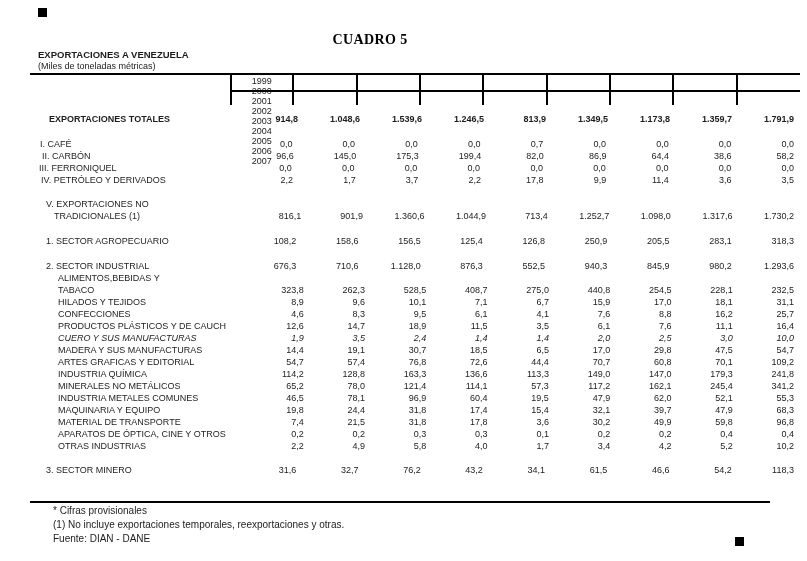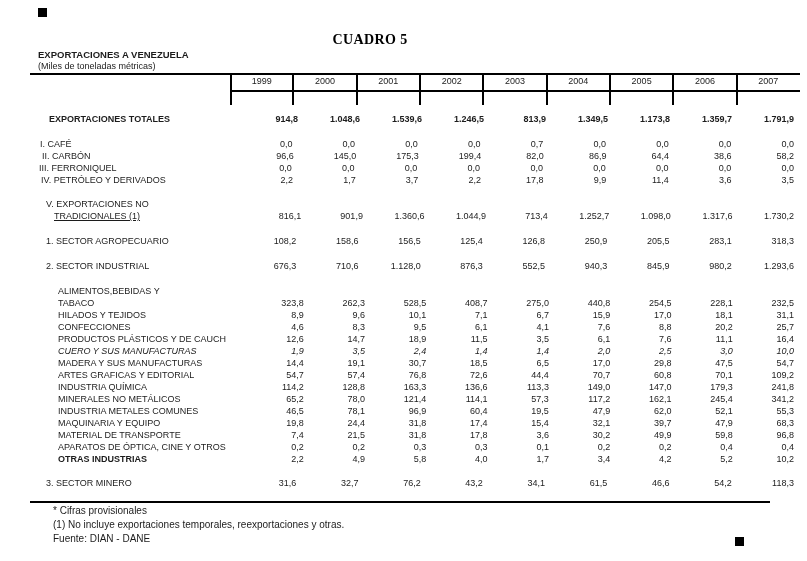--- a/index.html
+++ b/index.html
@@ -11,21 +11,21 @@
     position:absolute;left:0;top:32px;width:740px;text-align:center;
     font-family:"Liberation Serif", serif;font-weight:bold;font-size:14px;
     letter-spacing:.4px;color:#000;
   }
   .tbl-heading{position:absolute;left:38px;top:49px;font-size:9.5px;font-weight:bold;}
   .tbl-subheading{position:absolute;left:38px;top:61px;font-size:9px;}
   .rule{position:absolute;background:#000;}
   .rule-top{left:30px;top:73px;width:770px;height:2px;}
   .rule-years{left:230px;top:90px;width:570px;height:2px;}
   .rule-bottom{left:30px;top:501px;width:740px;height:2px;}
-  .year-row{position:absolute;left:230px;top:76px;width:570px;display:flex;}
+  .year-row{position:absolute;left:230px;top:76px;width:570px;display:flex;flex-direction:column;}
   .year-cell{width:63.33px;text-align:center;font-size:9px;color:#1c1c1c;}
   .vbars{position:absolute;left:230px;top:73px;width:570px;height:32px;}
   .vbar{position:absolute;top:0;width:2px;height:32px;background:#000;}
   .rows{position:absolute;left:32px;top:106px;width:770px;}
   .trow{display:flex;height:12px;line-height:12px;font-size:9px;}
   .trow .lbl{width:200px;white-space:nowrap;overflow:hidden;}
   .trow .val{width:63.33px;text-align:right;padding-right:8px;box-sizing:border-box;
     font-variant-numeric:tabular-nums;}
   .trow.bold{font-weight:bold;}
   .footer{position:absolute;left:53px;top:504px;font-size:10px;line-height:14px;}
@@ -137,21 +137,21 @@
         <div class="val"></div>
         <div class="val"></div>
         <div class="val"></div>
         <div class="val"></div>
         <div class="val"></div>
         <div class="val"></div>
         <div class="val"></div>
         <div class="val"></div>
       </div>
       <div class="trow" style="margin-top: 0px;">
-        <div class="lbl" style="padding-left: 22px; text-decoration: underline;">TRADICIONALES (1)</div>
+        <div class="lbl" style="padding-left: 22px;">TRADICIONALES (1)</div>
         <div class="val">816,1</div>
         <div class="val">901,9</div>
         <div class="val">1.360,6</div>
         <div class="val">1.044,9</div>
         <div class="val">713,4</div>
         <div class="val">1.252,7</div>
         <div class="val">1.098,0</div>
         <div class="val">1.317,6</div>
         <div class="val">1.730,2</div>
       </div>
@@ -172,21 +172,21 @@
         <div class="val">676,3</div>
         <div class="val">710,6</div>
         <div class="val">1.128,0</div>
         <div class="val">876,3</div>
         <div class="val">552,5</div>
         <div class="val">940,3</div>
         <div class="val">845,9</div>
         <div class="val">980,2</div>
         <div class="val">1.293,6</div>
       </div>
-      <div class="trow" style="margin-top: 13px;">
+      <div class="trow" style="">
         <div class="lbl" style="padding-left: 26px;">ALIMENTOS,BEBIDAS Y</div>
         <div class="val"></div>
         <div class="val"></div>
         <div class="val"></div>
         <div class="val"></div>
         <div class="val"></div>
         <div class="val"></div>
         <div class="val"></div>
         <div class="val"></div>
         <div class="val"></div>
@@ -217,21 +217,21 @@
       </div>
       <div class="trow" style="margin-top: 0px;">
         <div class="lbl" style="padding-left: 26px;">CONFECCIONES</div>
         <div class="val">4,6</div>
         <div class="val">8,3</div>
         <div class="val">9,5</div>
         <div class="val">6,1</div>
         <div class="val">4,1</div>
         <div class="val">7,6</div>
         <div class="val">8,8</div>
-        <div class="val">20,2</div>
+        <div class="val">16,2</div>
         <div class="val">25,7</div>
       </div>
       <div class="trow" style="margin-top: 0px; align-items: flex-end;">
         <div class="lbl" style="padding-left: 26px;">PRODUCTOS PLÁSTICOS Y DE CAUCH</div>
         <div class="val">12,6</div>
         <div class="val">14,7</div>
         <div class="val">18,9</div>
         <div class="val">11,5</div>
         <div class="val">3,5</div>
         <div class="val">6,1</div>
@@ -341,21 +341,21 @@
         <div class="val">0,2</div>
         <div class="val">0,3</div>
         <div class="val">0,3</div>
         <div class="val">0,1</div>
         <div class="val">0,2</div>
         <div class="val">0,2</div>
         <div class="val">0,4</div>
         <div class="val">0,4</div>
       </div>
       <div class="trow" style="margin-top: 0px;">
-        <div class="lbl" style="padding-left: 26px; font-weight: bold;">OTRAS INDUSTRIAS</div>
+        <div class="lbl" style="padding-left: 26px;">OTRAS INDUSTRIAS</div>
         <div class="val">2,2</div>
         <div class="val">4,9</div>
         <div class="val">5,8</div>
         <div class="val">4,0</div>
         <div class="val">1,7</div>
         <div class="val">3,4</div>
         <div class="val">4,2</div>
         <div class="val">5,2</div>
         <div class="val">10,2</div>
       </div>

